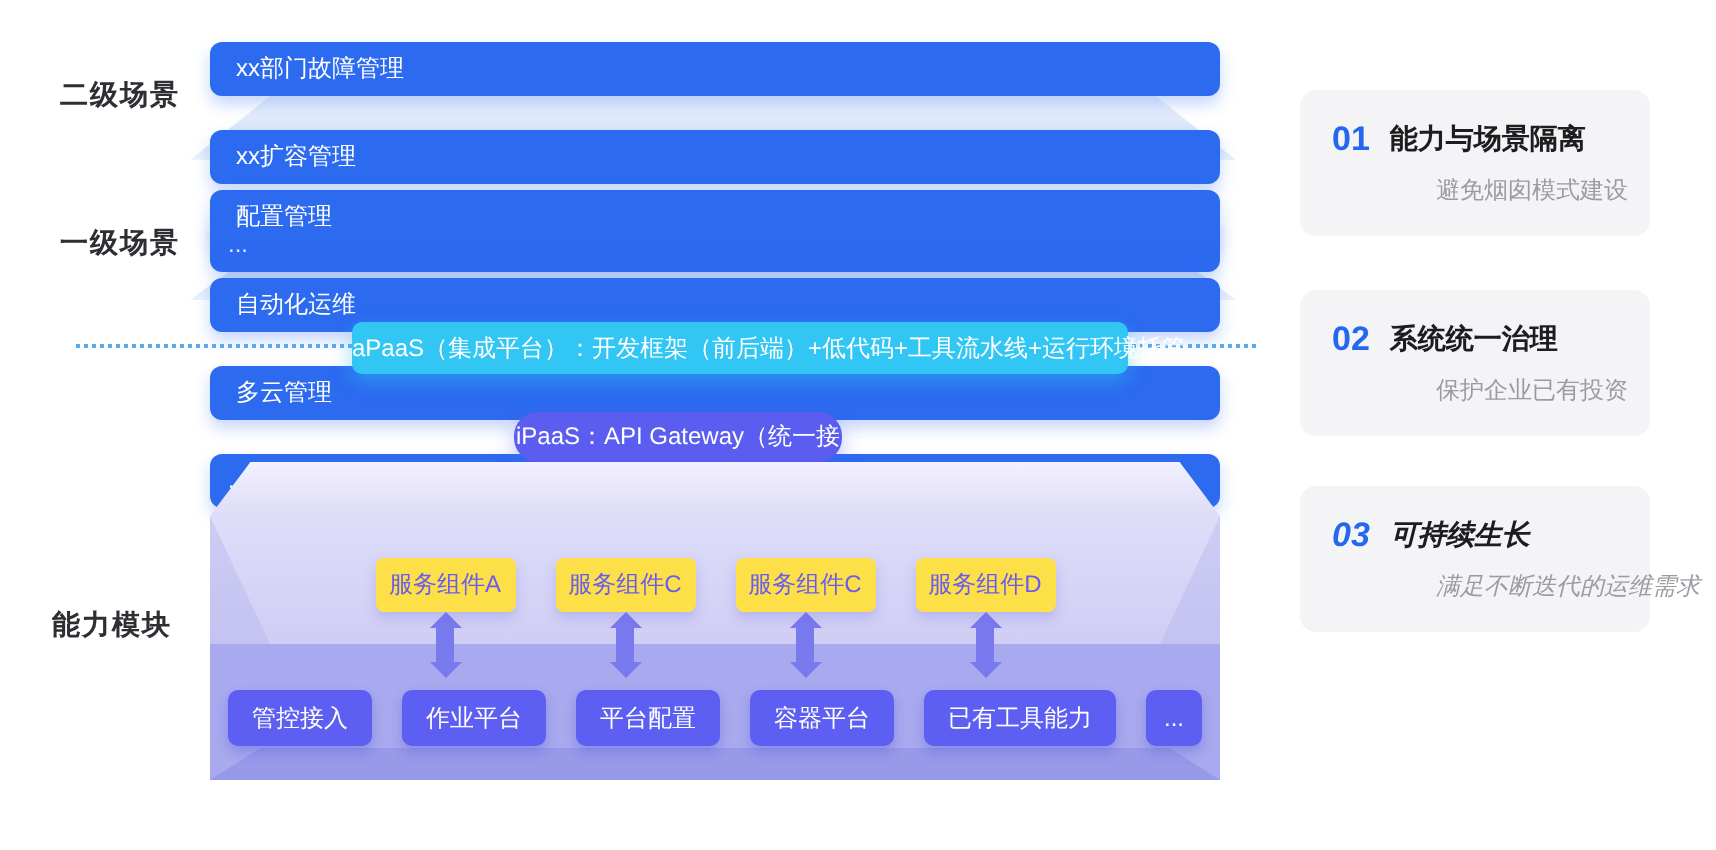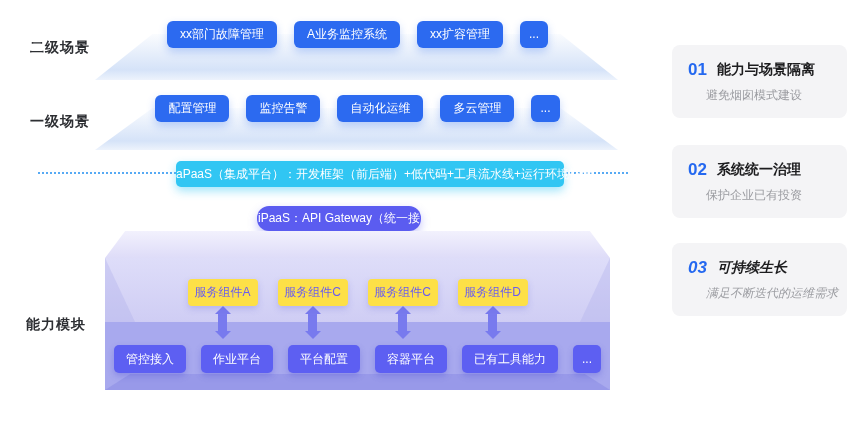--- a/index.html
+++ b/index.html
@@ -6,33 +6,33 @@
   .stage {
     position:relative; width:858px; height:425px; background:#ffffff;
     font-family:"Liberation Sans","DejaVu Sans",sans-serif; overflow:hidden;
   }
   
   .tier-label {
     position:absolute; font-size:14px; font-weight:600; color:#2d2f33; letter-spacing:1px;
   }
   .tier-label.t2 { left:30px; top:39px; }
   .tier-label.t1 { left:30px; top:113px; }
-  .tier-label.cap { left:26px; top:316px; }
+  .tier-label.cap { left:26px; top:304px; }
 
   
   .wedge {
     position:absolute; left:95px; width:523px;
     clip-path:polygon(11% 0, 89% 0, 100% 100%, 0 100%);
     background:linear-gradient(to bottom, rgba(222,233,250,0.15) 0%, rgba(206,222,247,0.85) 78%, rgba(222,233,250,0.55) 100%);
   }
   .wedge.w1 { top:34px; height:46px; }
   .wedge.w2 { top:108px; height:42px; }
 
   
-  .btn-row { position:absolute; left:105px; width:505px; display:flex; justify-content:center; gap:17px; }
+  .btn-row { position:absolute; left:105px; width:505px; display:flex; justify-content:center; gap:17px;flex-direction:column; }
   .btn-row.r1 { top:21px; }
   .btn-row.r2 { top:95px; }
   .blue-btn {
     height:27px; line-height:27px; padding:0 13px; background:#2c6af0; color:#ffffff;
     font-size:12px; border-radius:6px; white-space:nowrap;
     box-shadow:0 4px 8px rgba(44,106,240,0.28);
   }
   .blue-btn.more { padding:0 9px; }
 
   
@@ -103,53 +103,51 @@
   .cap-row { position:absolute; left:105px; top:345px; width:505px; display:flex; justify-content:center; gap:15px; z-index:3; }
   .cap-btn {
     height:28px; line-height:28px; padding:0 12px; background:#5d5ff2; color:#ffffff;
     font-size:12px; border-radius:5px; white-space:nowrap;
     box-shadow:0 3px 6px rgba(70,70,210,0.3);
   }
   .cap-btn.more { padding:0 9px; }
 
   
   .benefit-card {
-    position:absolute; left:672px; width:175px; height:73px; background:#f4f4f6;
+    position:absolute; left:650px; width:175px; height:73px; background:#f4f4f6;
     border-radius:8px; box-sizing:border-box; padding:15px 16px;
   }
   .benefit-card.c1 { top:45px; }
   .benefit-card.c2 { top:145px; }
   .benefit-card.c3 { top:243px;font-style:italic; }
   .benefit-head { display:flex; align-items:center; gap:10px; }
   .benefit-num { font-size:17px; font-weight:700; color:#2468f0; }
   .benefit-title { font-size:14px; font-weight:700; color:#1d1d1f; white-space:nowrap; }
-  .benefit-sub { margin-top:7px; margin-left:18px; font-size:12px; color:#9b9ca1; white-space:nowrap; }
+  .benefit-sub { margin-top:7px; margin-left:52px; font-size:12px; color:#9b9ca1; white-space:nowrap; }
 </style>
 </head>
 <body>
 
 <div class="stage">
 
   <div class="tier-label t2">二级场景</div>
   <div class="tier-label t1">一级场景</div>
   <div class="tier-label cap">能力模块</div>
 
   <div class="wedge w1"></div>
   <div class="wedge w2"></div>
 
   <div class="btn-row r1">
     <div class="blue-btn">xx部门故障管理</div>
-    <div class="blue-btn">A业务监控系统</div>
     <div class="blue-btn">xx扩容管理</div>
     <div class="blue-btn more">...</div>
   </div>
 
   <div class="btn-row r2">
     <div class="blue-btn">配置管理</div>
-    <div class="blue-btn">监控告警</div>
     <div class="blue-btn">自动化运维</div>
     <div class="blue-btn">多云管理</div>
     <div class="blue-btn more">...</div>
   </div>
 
   <div class="dotted-line"></div>
   <div class="apaas-banner">aPaaS（集成平台）：开发框架（前后端）+低代码+工具流水线+运行环境托管</div>
 
   <div class="ipaas-btn">iPaaS：API Gateway（统一接入）</div>
 

